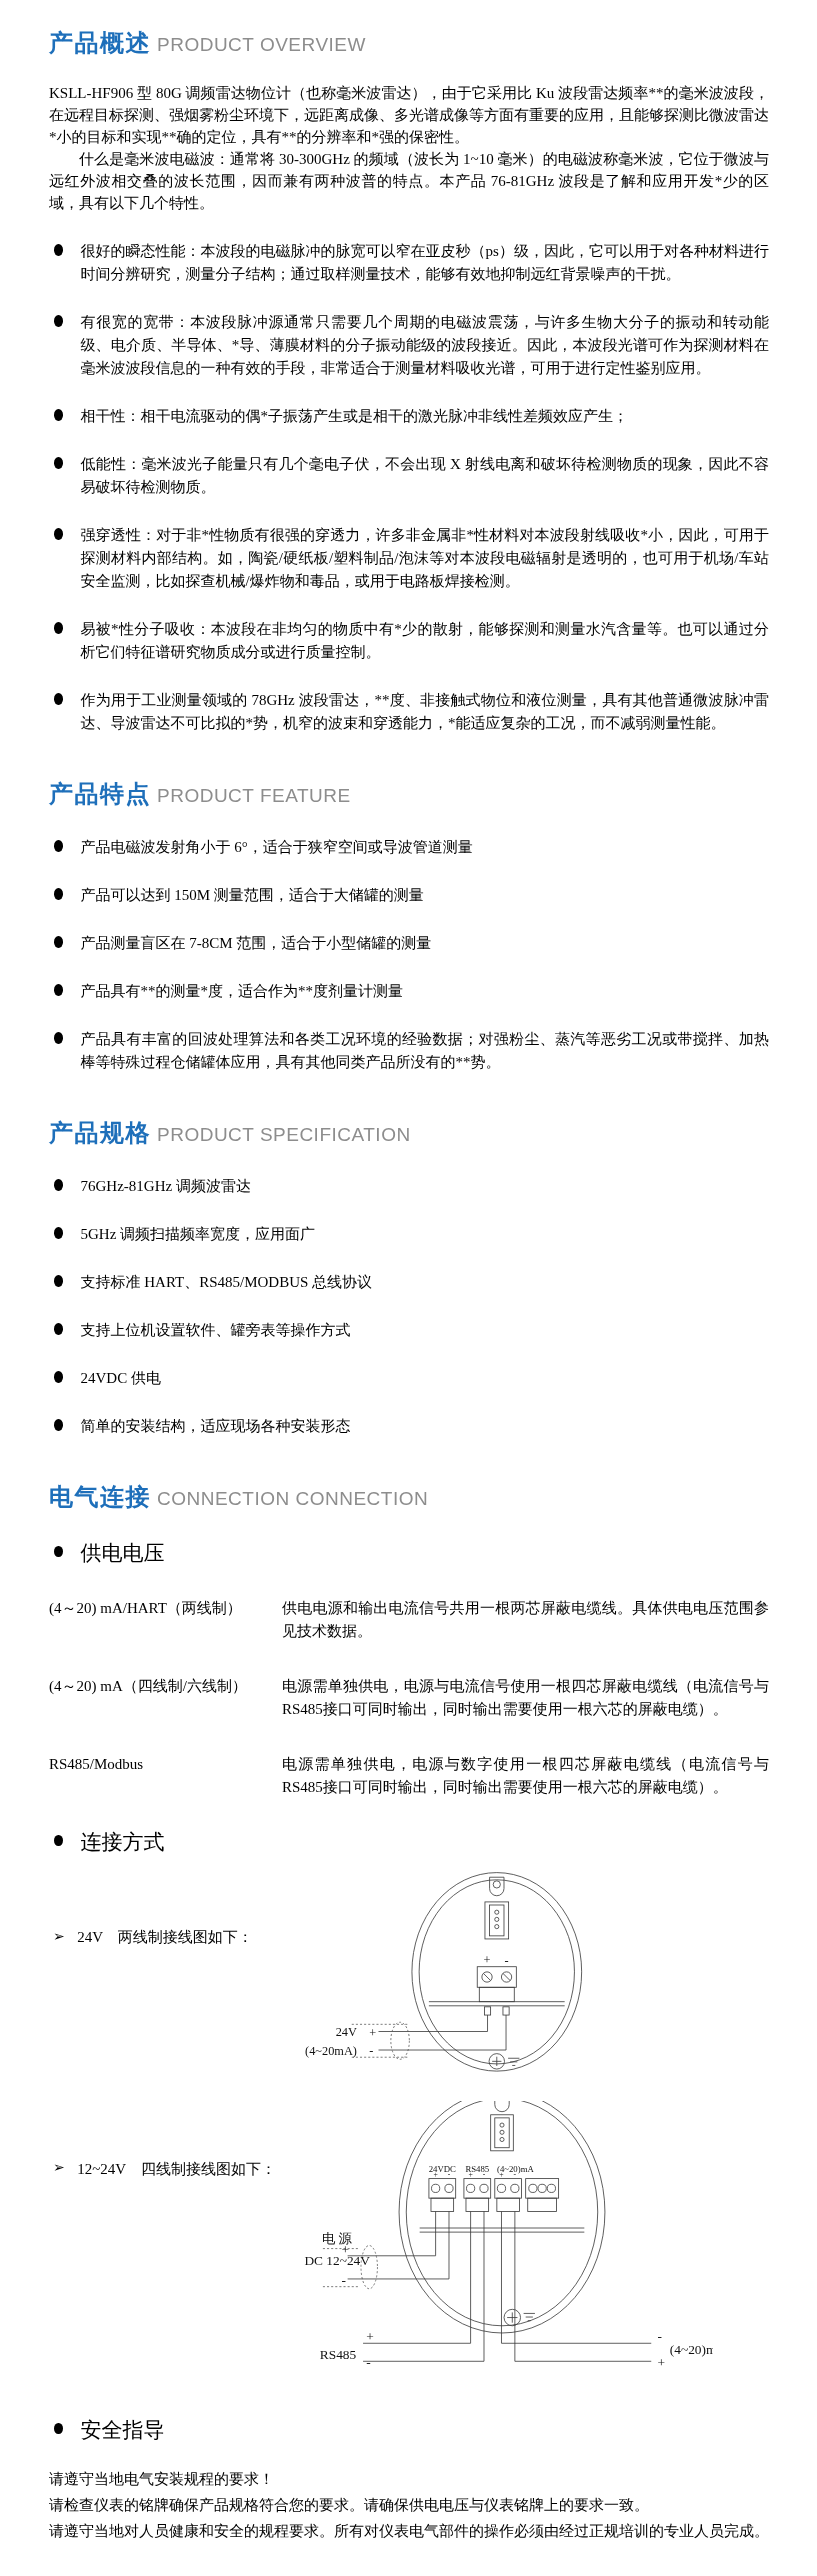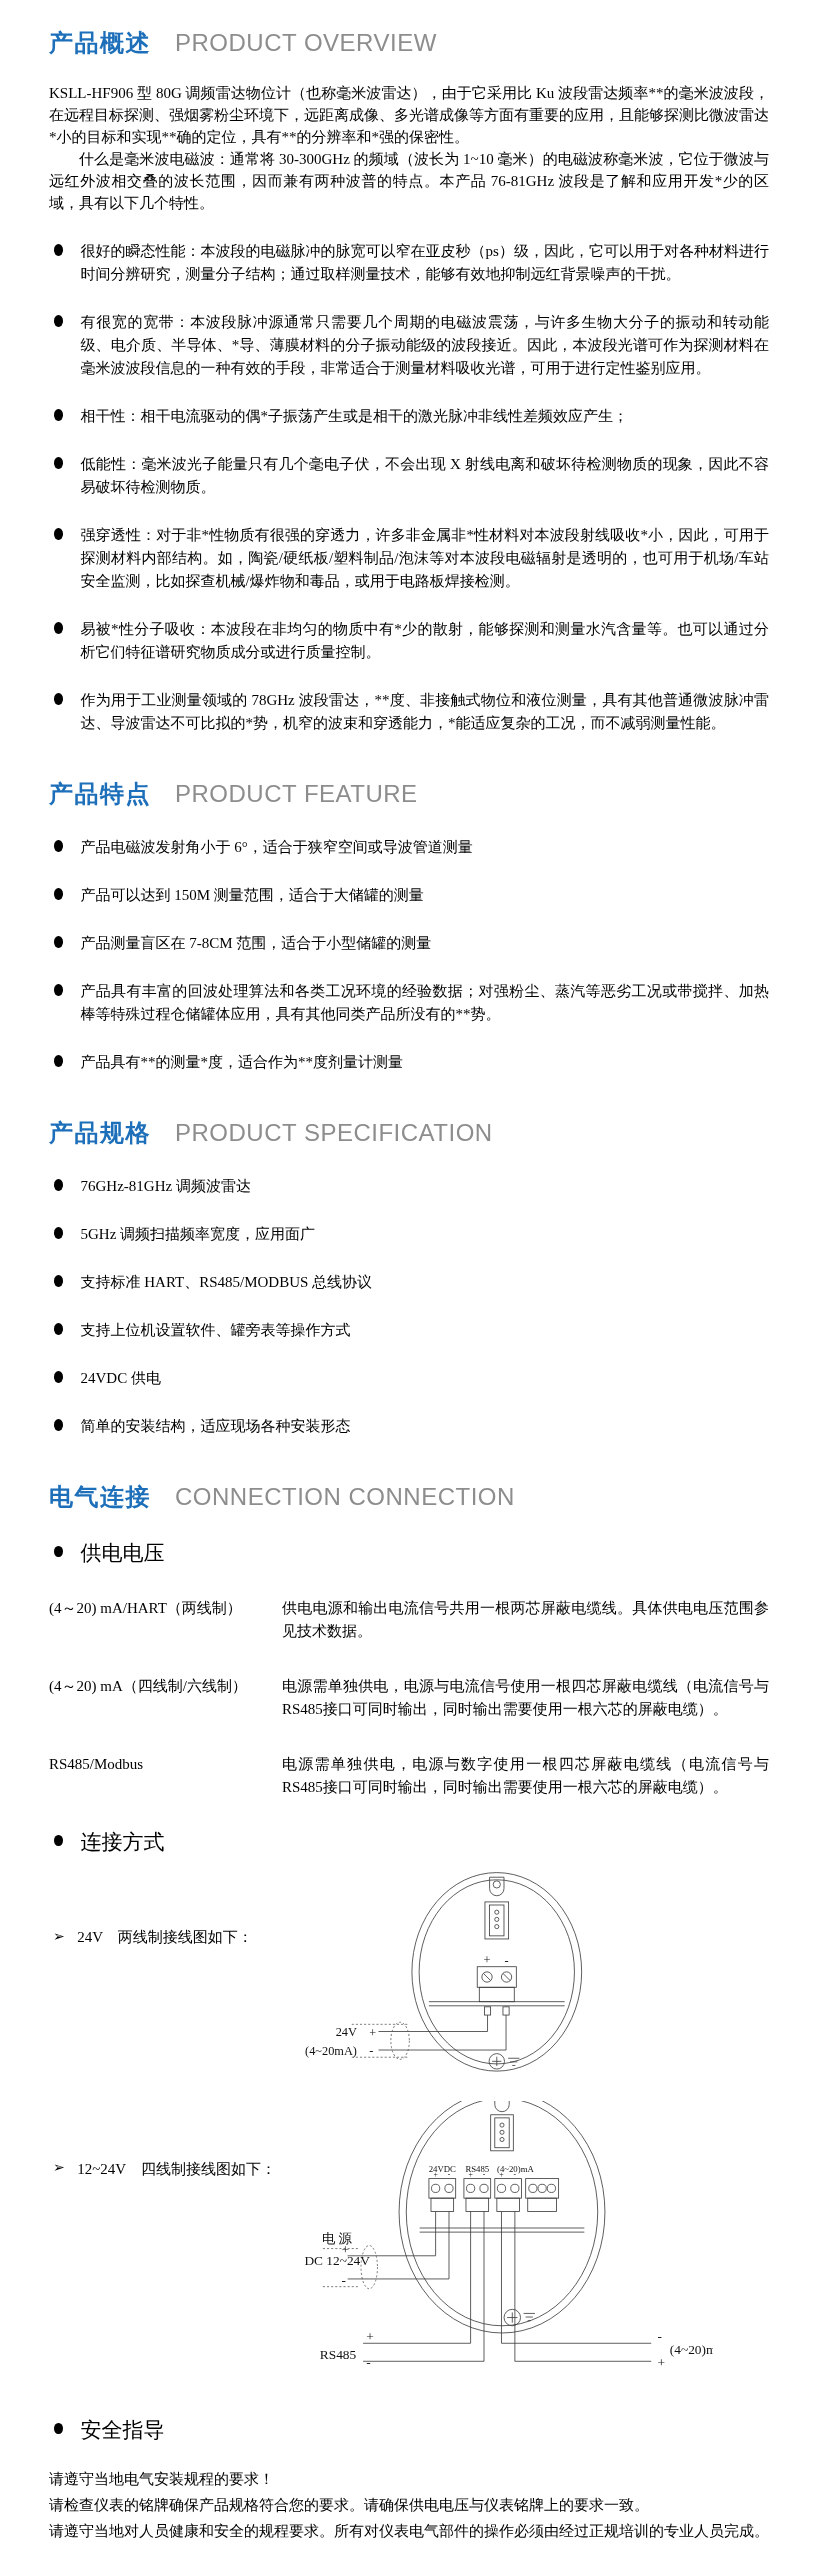--- a/index.html
+++ b/index.html
@@ -1,23 +1,23 @@
 <!DOCTYPE html>
 <html style="font-size:8.2px"><head>
 <meta charset="utf-8">
 <style>
   *{margin:0;padding:0;box-sizing:border-box}
   html,body{background:#fff}
   body{width:818px;color:#000;font-family:"Liberation Serif","DejaVu Serif",serif;font-size:15px}
   .page{padding:21.6px 49px 36px 49px}
   
-  .sec-head{display:flex;align-items:baseline;gap:24px;margin:43px 0 23px 0;font-family:"Liberation Sans","DejaVu Sans",sans-serif}
+  .sec-head{display:flex;align-items:baseline;gap:6px;margin:43px 0 23px 0;font-family:"Liberation Sans","DejaVu Sans",sans-serif}
   .sec-head.first{margin-top:5.2px}
   .sec-head .cn{font-size:24px;font-weight:bold;color:#1e6fba;letter-spacing:1.5px}
-  .sec-head .en{font-size:24px;color:#8d8d8d;letter-spacing:0.5px}
+  .sec-head .en{font-size:19px;color:#8d8d8d;letter-spacing:0.5px}
   
   .para{line-height:22px;text-align:justify}
   .para.indent{text-indent:2em}
   
   .bullets{margin-top:26px}
   .bullet-item{display:flex;margin-bottom:25px}
   .dot{flex:0 0 auto;width:8.8px;height:11.3px;background:#000;border-radius:50%;margin:4.6px 17.5px 0 5.2px}
   .btext{flex:1;line-height:23px;text-align:justify}
   
   .sub-bullet{display:flex;margin:29px 0 5.2px 0}
@@ -92,25 +92,25 @@
       <div class="bullet-item">
         <span class="dot"></span>
         <span class="btext">产品可以达到 150M 测量范围，适合于大储罐的测量</span>
       </div>
       <div class="bullet-item">
         <span class="dot"></span>
         <span class="btext">产品测量盲区在 7-8CM 范围，适合于小型储罐的测量</span>
       </div>
       <div class="bullet-item">
         <span class="dot"></span>
+        <span class="btext">产品具有**的测量*度，适合作为**度剂量计测量</span>
+      </div>
+      <div class="bullet-item">
+        <span class="dot"></span>
         <span class="btext">产品具有丰富的回波处理算法和各类工况环境的经验数据；对强粉尘、蒸汽等恶劣工况或带搅拌、加热棒等特殊过程仓储罐体应用，具有其他同类产品所没有的**势。</span>
-      </div>
-      <div class="bullet-item">
-        <span class="dot"></span>
-        <span class="btext">产品具有**的测量*度，适合作为**度剂量计测量</span>
       </div>
     </div>
 
   <div class="sec-head">
     <span class="cn">产品规格</span>
     <span class="en">PRODUCT SPECIFICATION</span>
   </div>
   <div class="bullets">
       <div class="bullet-item">
         <span class="dot"></span>

